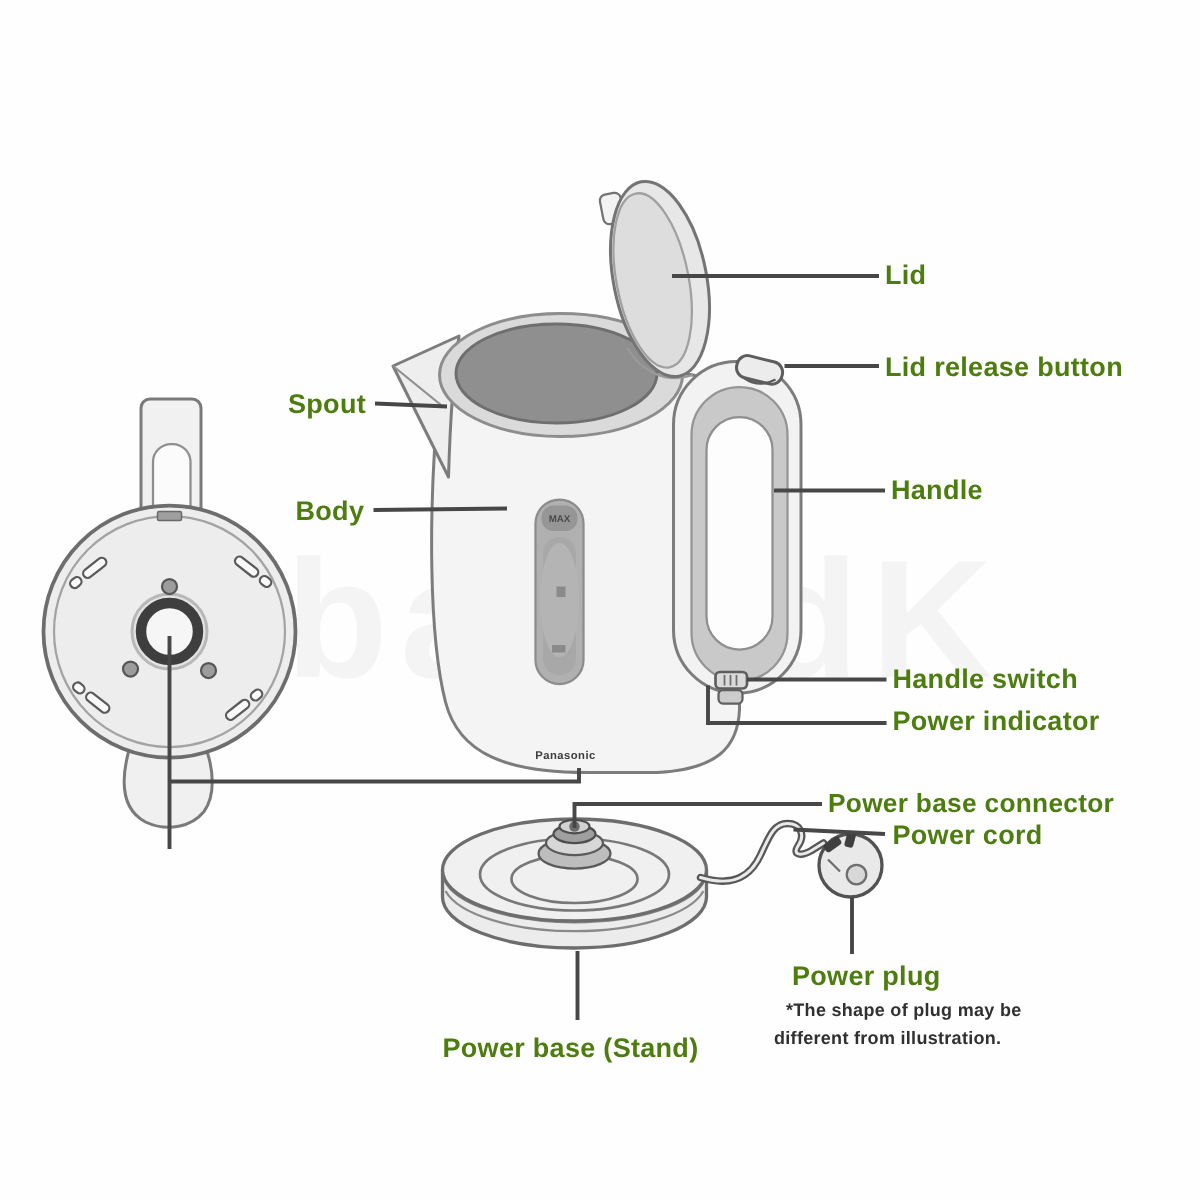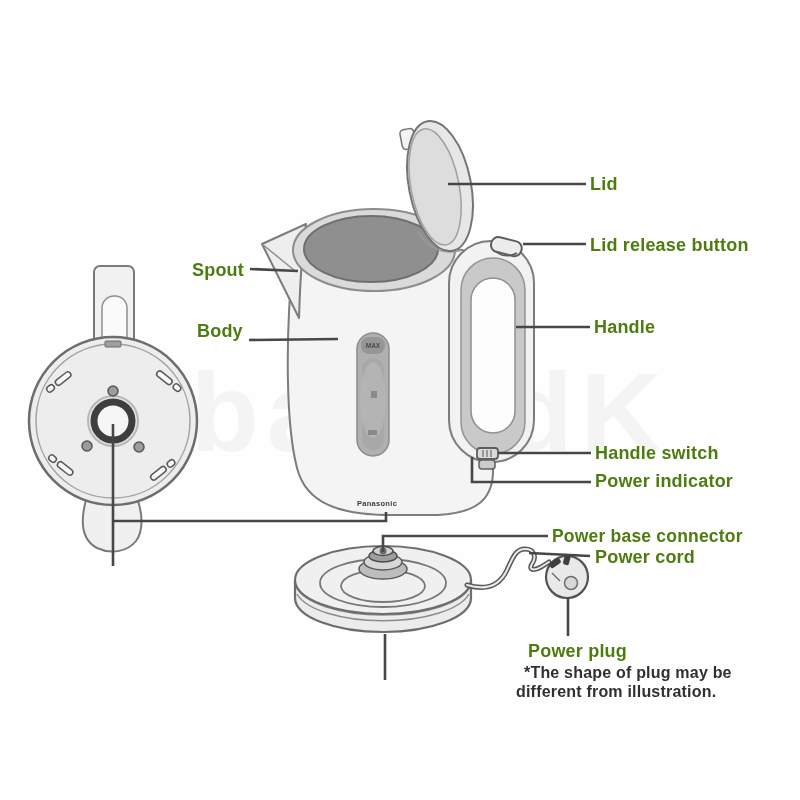--- a/index.html
+++ b/index.html
@@ -6,21 +6,21 @@
   #canvas{
     position:relative;width:800px;height:800px;background:#fefefe;
     font-family:"Liberation Sans",sans-serif;overflow:hidden;
   }
   #illustration{position:absolute;left:0;top:0;width:800px;height:800px;}
   .label{
     position:absolute;transform:translateY(-50%);
     font-weight:bold;font-size:18px;color:#4d7c0f;white-space:nowrap;
     letter-spacing:0.2px;
   }
-  .label.small{font-size:16px;font-weight:700;color:#303030;}
+  .label.small{font-size:12px;font-weight:700;color:#303030;}
   .label.mid{font-size:17.5px;}
   #watermark{
     position:absolute;left:150px;top:348px;width:560px;height:150px;
     font-size:112px;font-weight:bold;color:rgba(90,90,90,0.06);
     text-align:center;letter-spacing:8px;user-select:none;
   }
 </style>
 </head>
 <body>
 
@@ -148,25 +148,26 @@
       <path d="M 113,424 L 113,566"></path>
       <path d="M 113,521 L 386,521 L 386,512"></path>
       <path d="M 548,536 L 383,536 L 383,552"></path>
       <path d="M 529,553 L 590,556"></path>
       <path d="M 568,598 L 568,636"></path>
       <path d="M 385,634 L 385,680"></path>
     </g>
   </svg>
 
   <div class="label" style="left:192px;top:270px">Spout</div>
-  <div class="label" style="left:197px;top:331px">Body</div>
+  <div class="label" style="left:197px;top:341px">Body</div>
   <div class="label" style="left:590px;top:184px">Lid</div>
   <div class="label" style="left:590px;top:245px">Lid release button</div>
   <div class="label" style="left:594px;top:327px">Handle</div>
   <div class="label" style="left:595px;top:453px">Handle switch</div>
   <div class="label mid" style="left:552px;top:536px">Power base connector</div>
   <div class="label" style="left:595px;top:481px">Power indicator</div>
   <div class="label" style="left:595px;top:557px">Power cord</div>
   <div class="label" style="left:528px;top:651px">Power plug</div>
   <div class="label small" style="left:524px;top:673px">*The shape of plug may be</div>
   <div class="label small" style="left:516px;top:692px">different from illustration.</div>
+  <div class="label" style="left:295px;top:699px">Power base (Stand)</div>
 
 </div>
 
 </body></html>

